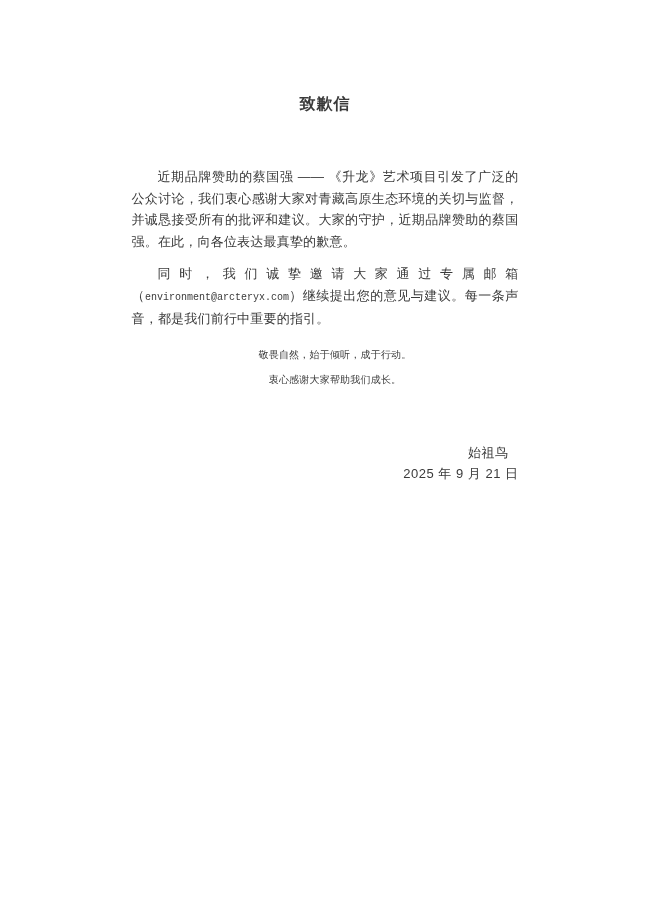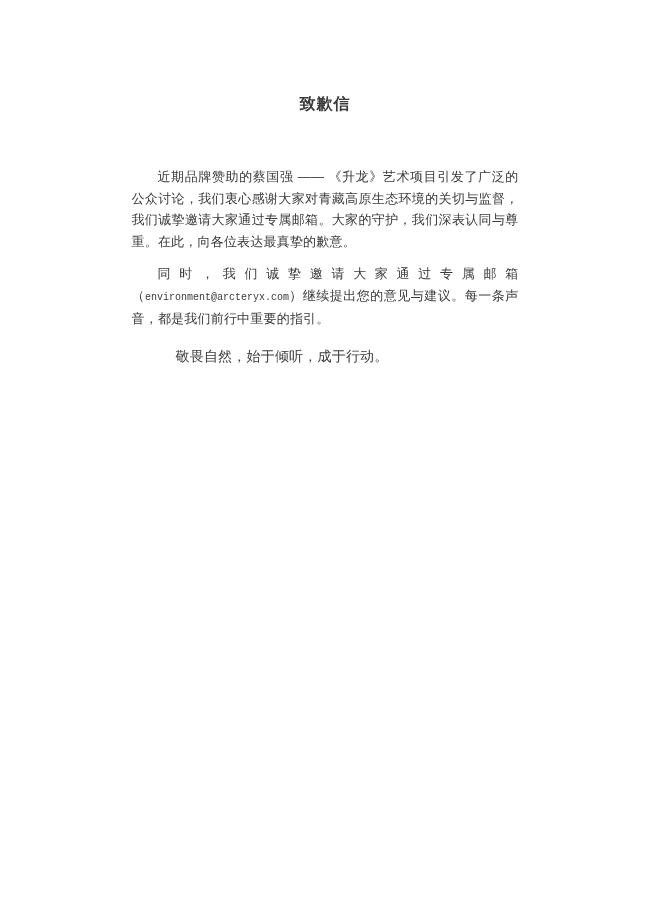--- a/index.html
+++ b/index.html
@@ -38,25 +38,26 @@
   }
   .email {
     font-family: "Liberation Mono", monospace;
     font-size: 10px;
     letter-spacing: 0;
   }
   .closing {
     margin-top: 14px;
   }
   .close-line {
-    margin: 16px;
-    font-size: 14px;
+    margin: 4px;
+    font-size: 10px;
     line-height: 21.5px;
     text-indent: 2em;
     letter-spacing: 0.2px;
+    text-align: center;
   }
   .signature {
     margin-top: 51px;
     text-align: right;
   }
   .sig-name {
     font-size: 13px;
     line-height: 21.5px;
     letter-spacing: 0.5px;
     padding-right: 10px;
@@ -67,24 +68,29 @@
     letter-spacing: 0.5px;
   }
 </style>
 </head>
 <body>
 
 <div class="page">
 
   <h1 class="title">致歉信</h1>
 
-  <p class="para">近期品牌赞助的蔡国强 —— 《升龙》艺术项目引发了广泛的公众讨论，我们衷心感谢大家对青藏高原生态环境的关切与监督，我们诚挚邀请大家通过专属邮箱。大家的守护，我们深表认同与尊重。在此，向各位表达最真挚的歉意。</p>
+  <p class="para">近期品牌赞助的蔡国强 —— 《升龙》艺术项目引发了广泛的公众讨论，我们衷心感谢大家对青藏高原生态环境的关切与监督，并诚恳接受所有的批评和建议。大家的守护，近期品牌赞助的蔡国强。在此，向各位表达最真挚的歉意。</p>
 
 
 
   <p class="para"><span>同时，我们诚挚邀请大家通过专属邮箱（</span><span class="email">environment@arcteryx.com</span><span>）继续提出您的意见与建议。每一条声音，都是我们前行中重要的指引。</span></p>
 
   <div class="closing">
     <p class="close-line">敬畏自然，始于倾听，成于行动。</p>
+    <p class="close-line">衷心感谢大家帮助我们成长。</p>
   </div>
 
+  <div class="signature">
+    <div class="sig-name">始祖鸟</div>
+    <div class="sig-date">2025 年 9 月 21 日</div>
+  </div>
 
 </div>
 
 </body></html>

